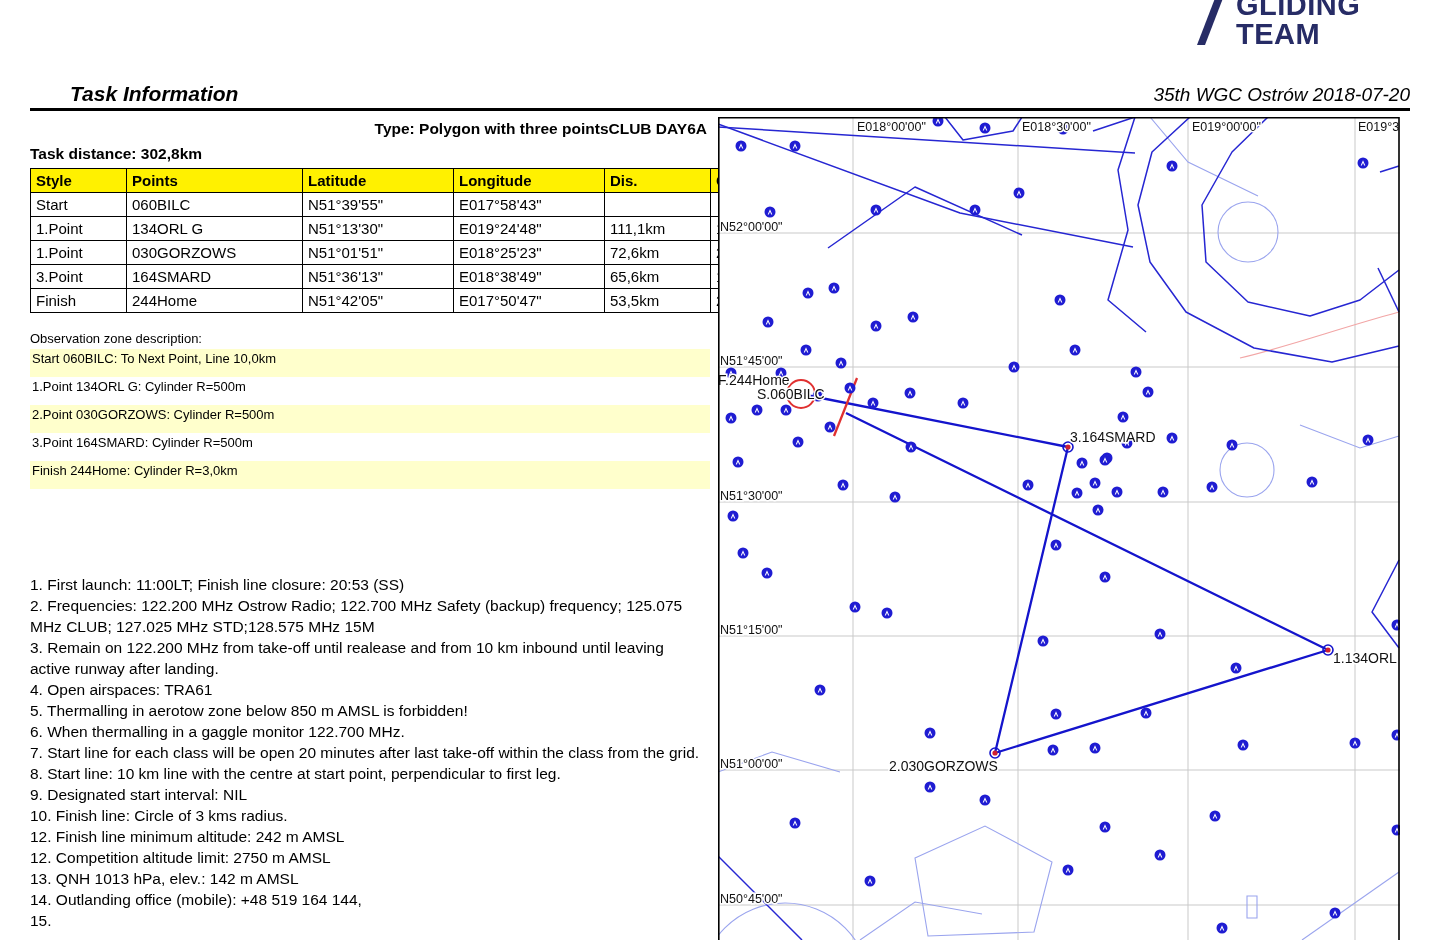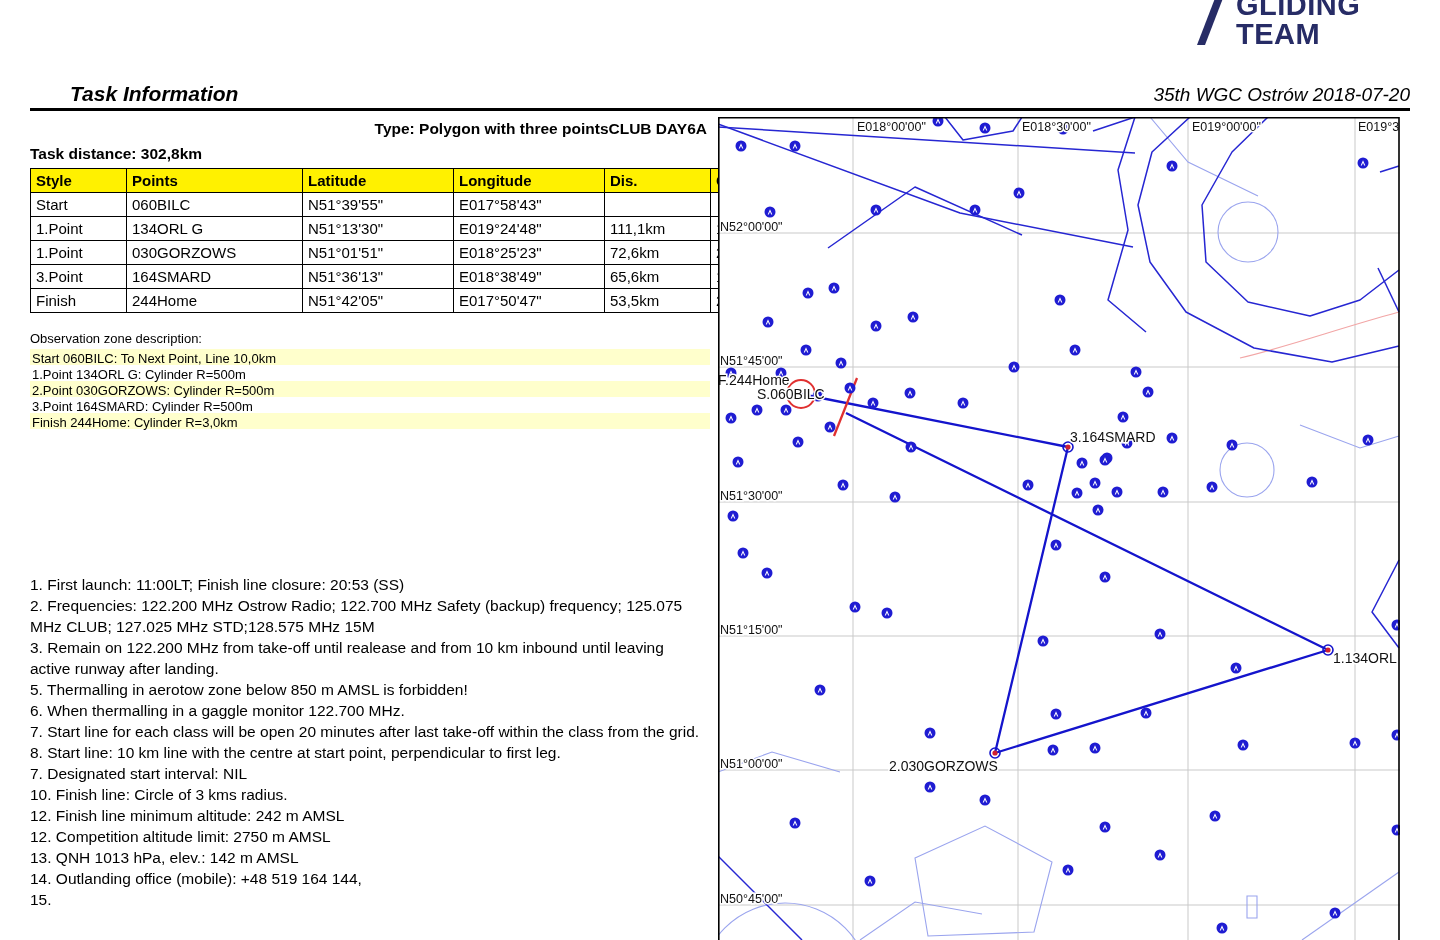--- a/index.html
+++ b/index.html
@@ -19,21 +19,21 @@
              font-size:15.5px;font-weight:bold;}
   #dist-line{left:30px;top:145px;font-size:15.5px;font-weight:bold;}
   
   #task-table{left:30px;top:168px;border-collapse:collapse;table-layout:fixed;}
   #task-table td,#task-table th{border:1.6px solid #000;font-size:15px;padding:1px 5px;
       height:21px;text-align:left;overflow:hidden;white-space:nowrap;}
   #task-table th{background:#fff100;font-weight:bold;}
   
   #obs-title{left:30px;top:331px;font-size:13px;text-align:center;}
   #obs-lines{left:30px;top:349px;width:680px;}
-  .obs-line{font-size:13px;line-height:19px;height:16px;padding-left:2px;white-space:nowrap;}
+  .obs-line{font-size:13px;line-height:19px;height:28px;padding-left:2px;white-space:nowrap;}
   .obs-line.hl{background:#ffffcc;}
   
   #notes{left:30px;top:574px;width:676px;}
   .note-line{font-size:15.5px;line-height:21px;}
   
   #map{left:718px;top:117px;width:682px;height:823px;overflow:hidden;background:#fff;}
   #map svg{display:block;}
 </style>
 </head>
 <body>
@@ -117,25 +117,26 @@
     <div class="obs-line">1.Point 134ORL G: Cylinder R=500m</div>
     <div class="obs-line hl">2.Point 030GORZOWS: Cylinder R=500m</div>
     <div class="obs-line">3.Point 164SMARD: Cylinder R=500m</div>
     <div class="obs-line hl">Finish 244Home: Cylinder R=3,0km</div>
   </div>
 
 <div class="abs" id="notes">
     <div class="note-line">1. First launch: 11:00LT; Finish line closure: 20:53 (SS)</div>
     <div class="note-line">2. Frequencies: 122.200 MHz Ostrow Radio; 122.700 MHz Safety (backup) frequency; 125.075 MHz CLUB; 127.025 MHz STD;128.575 MHz 15M</div>
     <div class="note-line">3. Remain on 122.200 MHz from take-off until realease and from 10 km inbound until leaving active runway after landing.</div>
+    <div class="note-line">4. Open airspaces: TRA61</div>
     <div class="note-line">5. Thermalling in aerotow zone below 850 m AMSL is forbidden!</div>
     <div class="note-line">6. When thermalling in a gaggle monitor 122.700 MHz.</div>
     <div class="note-line">7. Start line for each class will be open 20 minutes after last take-off within the class from the grid.</div>
     <div class="note-line">8. Start line: 10 km line with the centre at start point, perpendicular to first leg.</div>
-    <div class="note-line">7. Designated start interval: NIL</div>
+    <div class="note-line">9. Designated start interval: NIL</div>
     <div class="note-line">10. Finish line: Circle of 3 kms radius.</div>
     <div class="note-line">12. Finish line minimum altitude: 242 m AMSL</div>
     <div class="note-line">12. Competition altitude limit: 2750 m AMSL</div>
     <div class="note-line">13. QNH 1013 hPa, elev.: 142 m AMSL</div>
     <div class="note-line">14. Outlanding office (mobile): +48 519 164 144,</div>
     <div class="note-line">15.</div>
   </div>
 
 <div class="abs" id="map">
   <svg width="682" height="823" viewBox="718 117 682 823">

